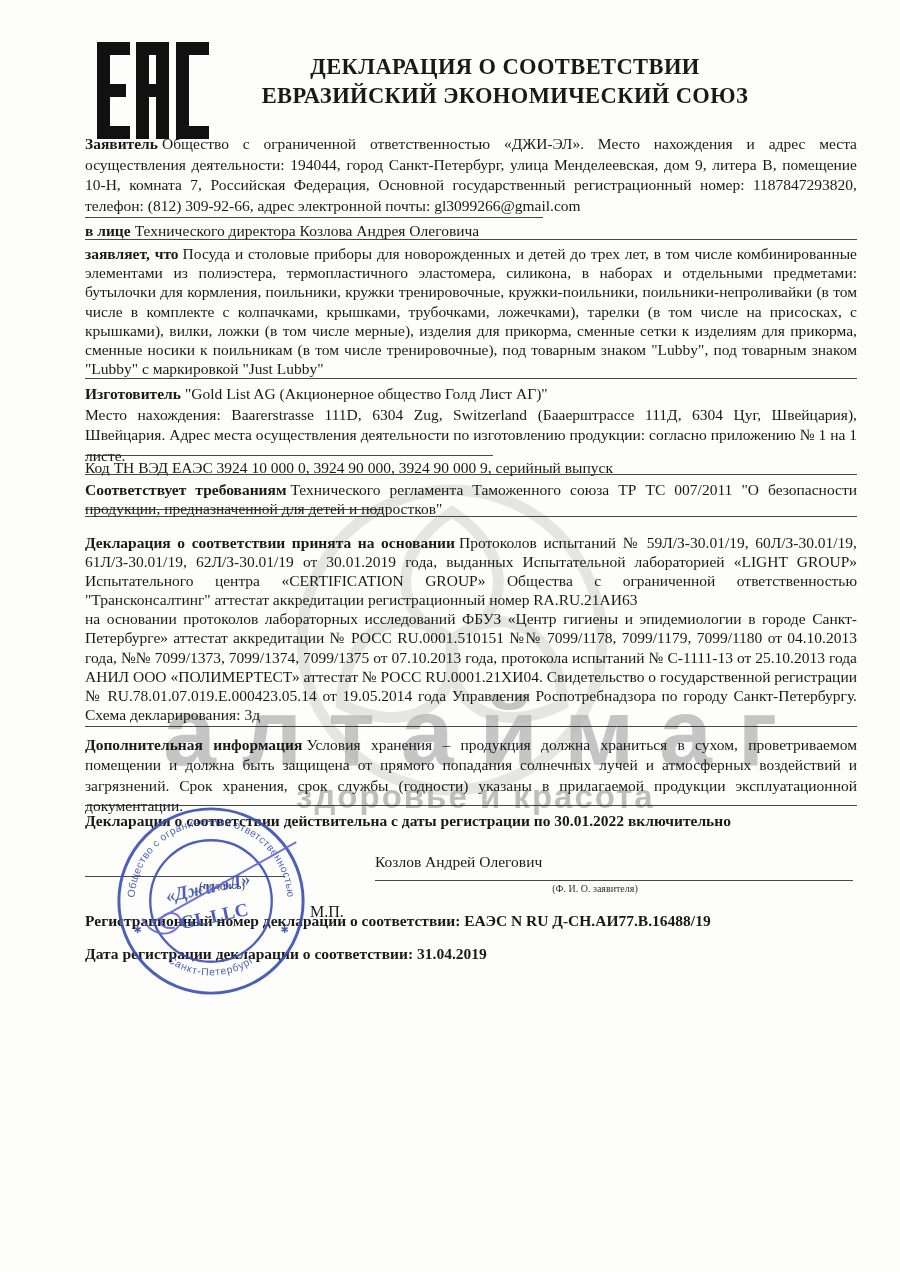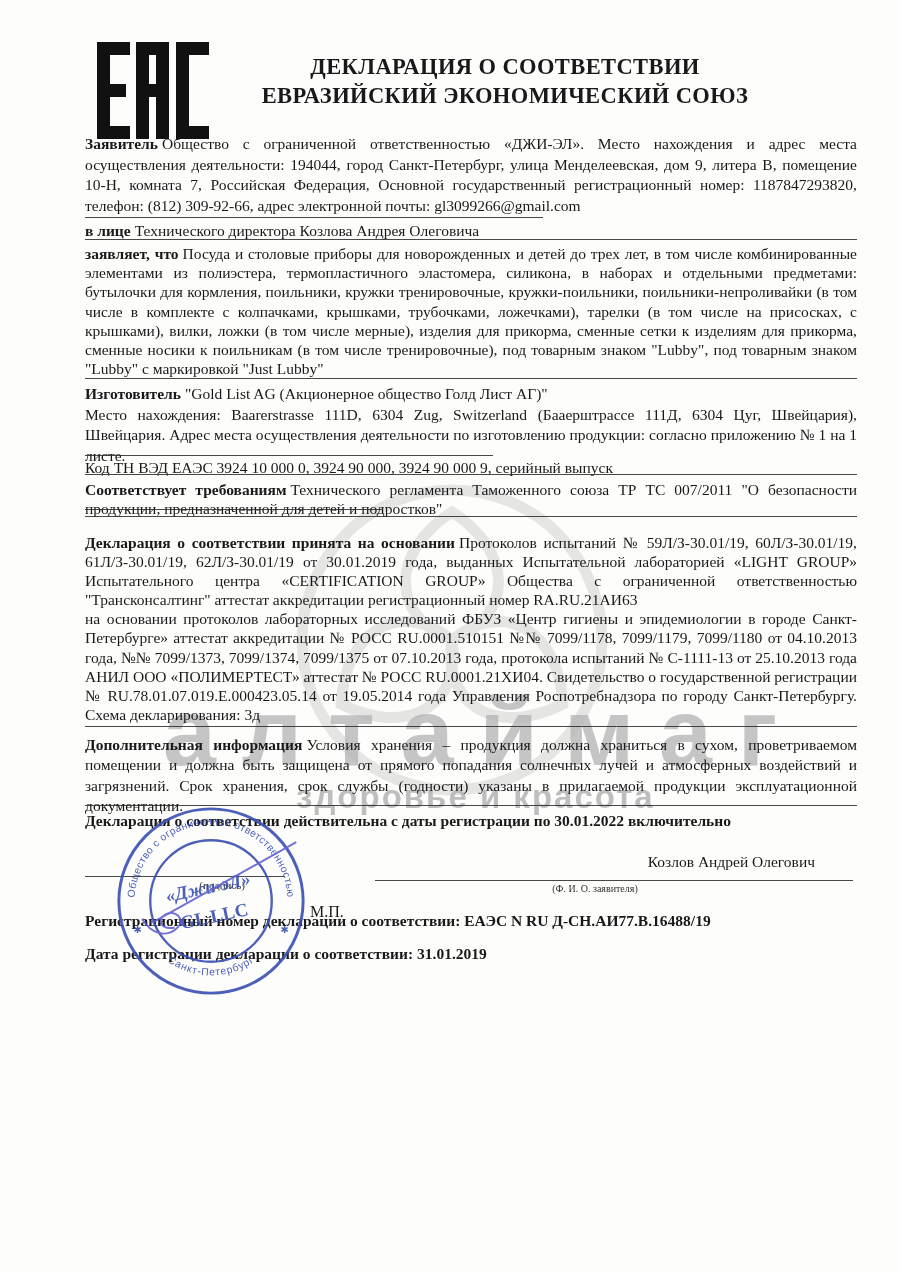--- a/index.html
+++ b/index.html
@@ -45,21 +45,21 @@
   .r-part3{left:85px;top:509px;width:297px;}
   .r-full4{left:85px;top:516px;width:772px;}
   .r-full5{left:85px;top:726px;width:772px;}
   .r-full6{left:85px;top:805px;width:772px;}
   .sig-left{left:85px;top:876px;width:200px;border-top-width:1.4px;}
   .sig-right{left:375px;top:880px;width:478px;border-top-width:1.4px;}
   
   .mp{position:absolute;left:310px;top:855px;font-size:16px;margin-top:48px;}
   .podpis{position:absolute;left:135px;top:879px;width:110px;text-align:right;
           font-size:11px;color:#333;}
-  .fio{position:absolute;left:375px;top:853px;width:440px;text-align:right;font-size:15.5px;}
+  .fio{position:absolute;left:375px;top:853px;width:440px;text-align:left;font-size:15.5px;}
   .fio-label{position:absolute;left:375px;top:883px;width:440px;text-align:center;
              font-size:10px;color:#333;}
   
   .wm-main{
     position:absolute;left:163px;top:678px;z-index:0;
     font-family:"Liberation Sans","DejaVu Sans",sans-serif;
     font-weight:bold;font-size:95px;letter-spacing:26px;
     color:#8f8f8f;opacity:.5;white-space:nowrap;
   }
   .wm-sub{
@@ -167,21 +167,21 @@
     <div class="fio">Козлов Андрей Олегович</div>
     <div class="rule sig-right"></div>
     <div class="fio-label">(Ф. И. О. заявителя)</div>
 
     <div class="blk regnum">
       <p><span>Регистрационный номер декларации о соответствии:</span>
          <span>ЕАЭС N RU Д-CH.АИ77.В.16488/19</span></p>
     </div>
     <div class="blk regdate">
       <p><span>Дата регистрации декларации о соответствии:</span>
-         <span>31.01.2019</span></p>
+         <span>31.04.2019</span></p>
     </div>
   </div>
 
   <svg class="stamp" width="196" height="196" viewBox="0 0 200 200">
     <defs>
       <path id="arcTop" d="M 22.3,106.8 A 78,78 0 1 1 177.7,106.8" fill="none"></path>
       <path id="arcBottom" d="M 34.2,138 A 76,76 0 0 0 165.8,138" fill="none"></path>
     </defs>
     <g fill="none" stroke="#3a50b2" stroke-width="3">
       <circle cx="100" cy="100" r="94"></circle>

